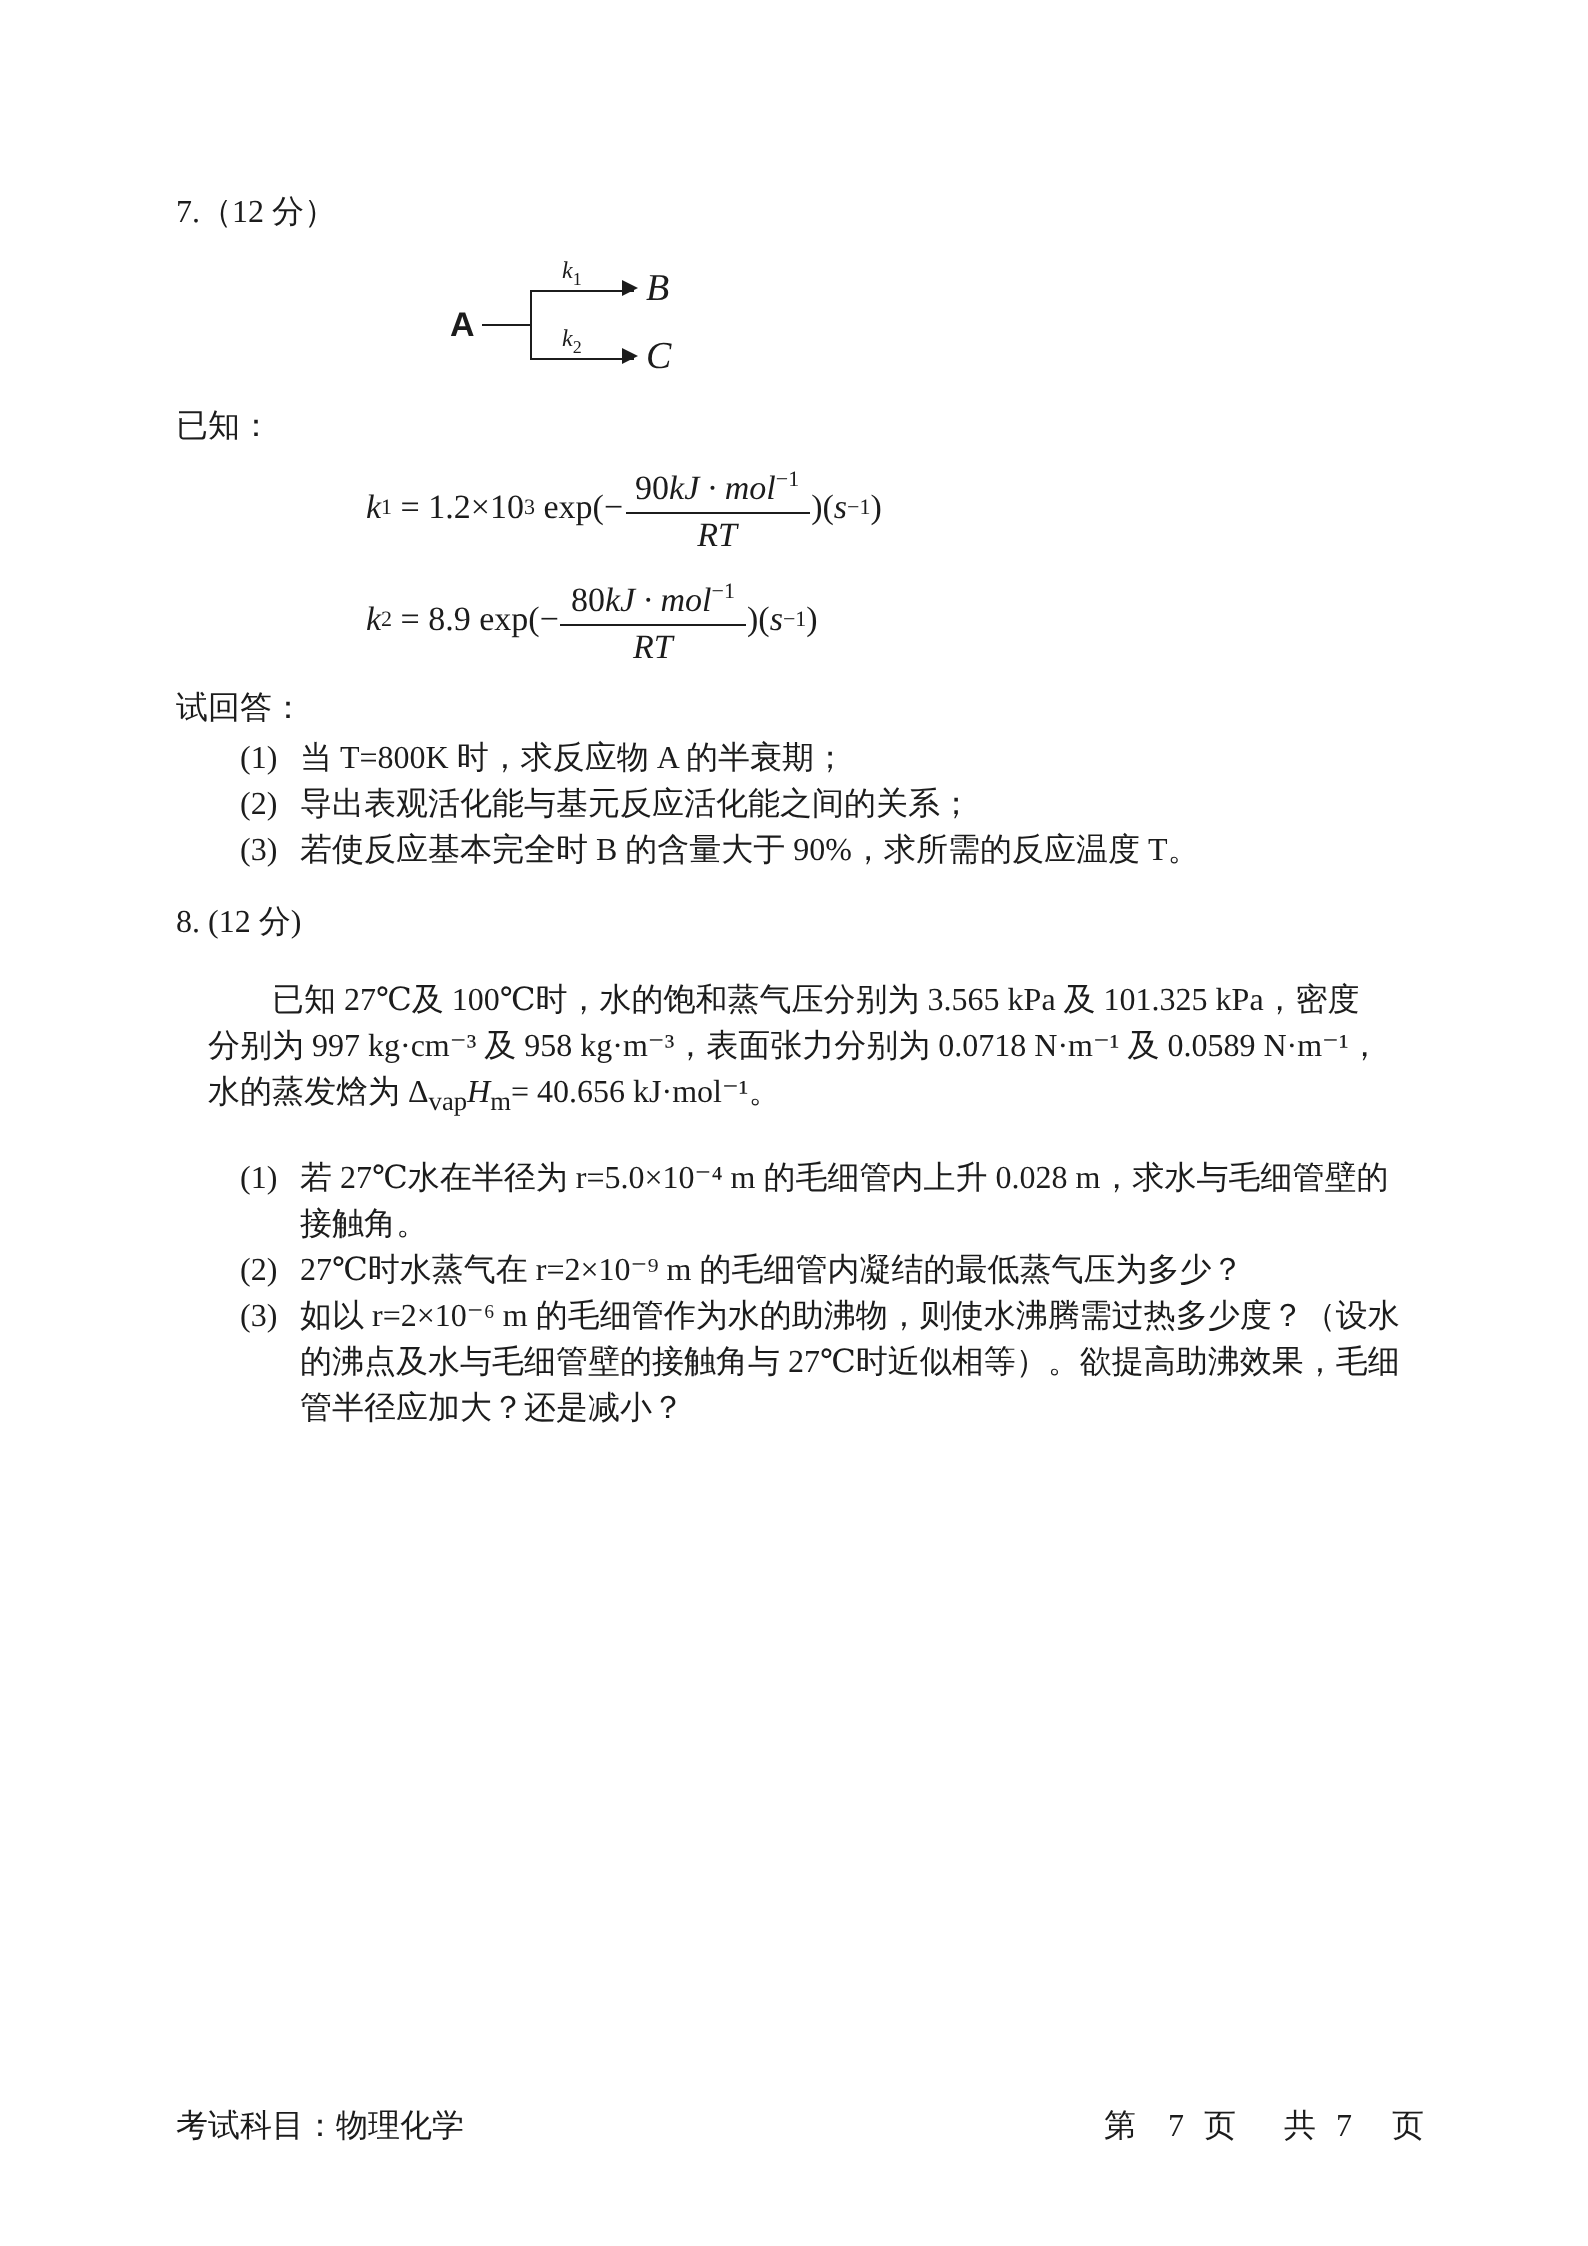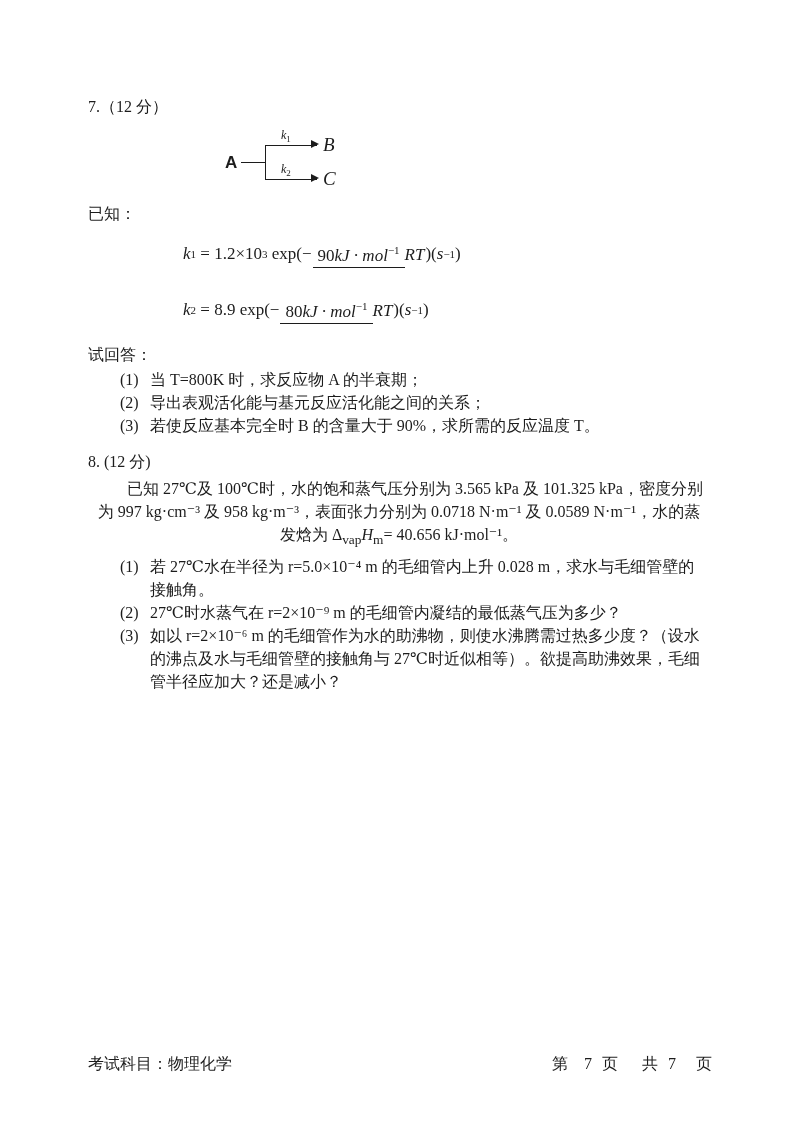--- a/index.html
+++ b/index.html
@@ -32,32 +32,32 @@
   .dg-B{top:3px}
   .dg-C{top:37px}
 
   .label{margin:2px 0;}
 
   
   .equation{display:flex;align-items:center;margin:6px 0 10px 95px;font-size:17px;line-height:20px;height:46px;}
   .mi{font-style:italic;}
   .equation sub{font-size:11px;}
   .equation sup{font-size:11px;}
-  .frac{display:inline-flex;flex-direction:row;align-items:center;margin:0 1px;}
+  .frac{display:inline-flex;flex-direction:column;align-items:center;margin:0 1px;}
   .frac .num{padding:0 5px 2px;border-bottom:1.4px solid #1c1c1c;white-space:nowrap;}
   .frac .den{padding-top:1px;font-family:Liberation Serif, serif;}
   .eqchunk{white-space:pre;}
 
   
   .items{margin:0;}
   .item{display:flex;margin-left:32px;}
   .item .marker{flex:0 0 30px;}
   .item .itext{flex:1;}
 
-  .para{margin:4px;text-indent:2em;text-align:center;}
+  .para{margin:16px;text-indent:2em;}
   .q8{margin-top:13px;}
   .q7-items{margin-bottom:0;}
 
   
   .footer{position:absolute;left:88px;right:82px;top:1052px;display:flex;justify-content:space-between;align-items:baseline;}
   .pageinfo span{display:inline-block;}
   .pi-num1{margin-left:16px;}
   .pi-ye1{margin-left:10px;}
   .pi-gong{margin-left:24px;}
   .pi-num2{margin-left:10px;}

